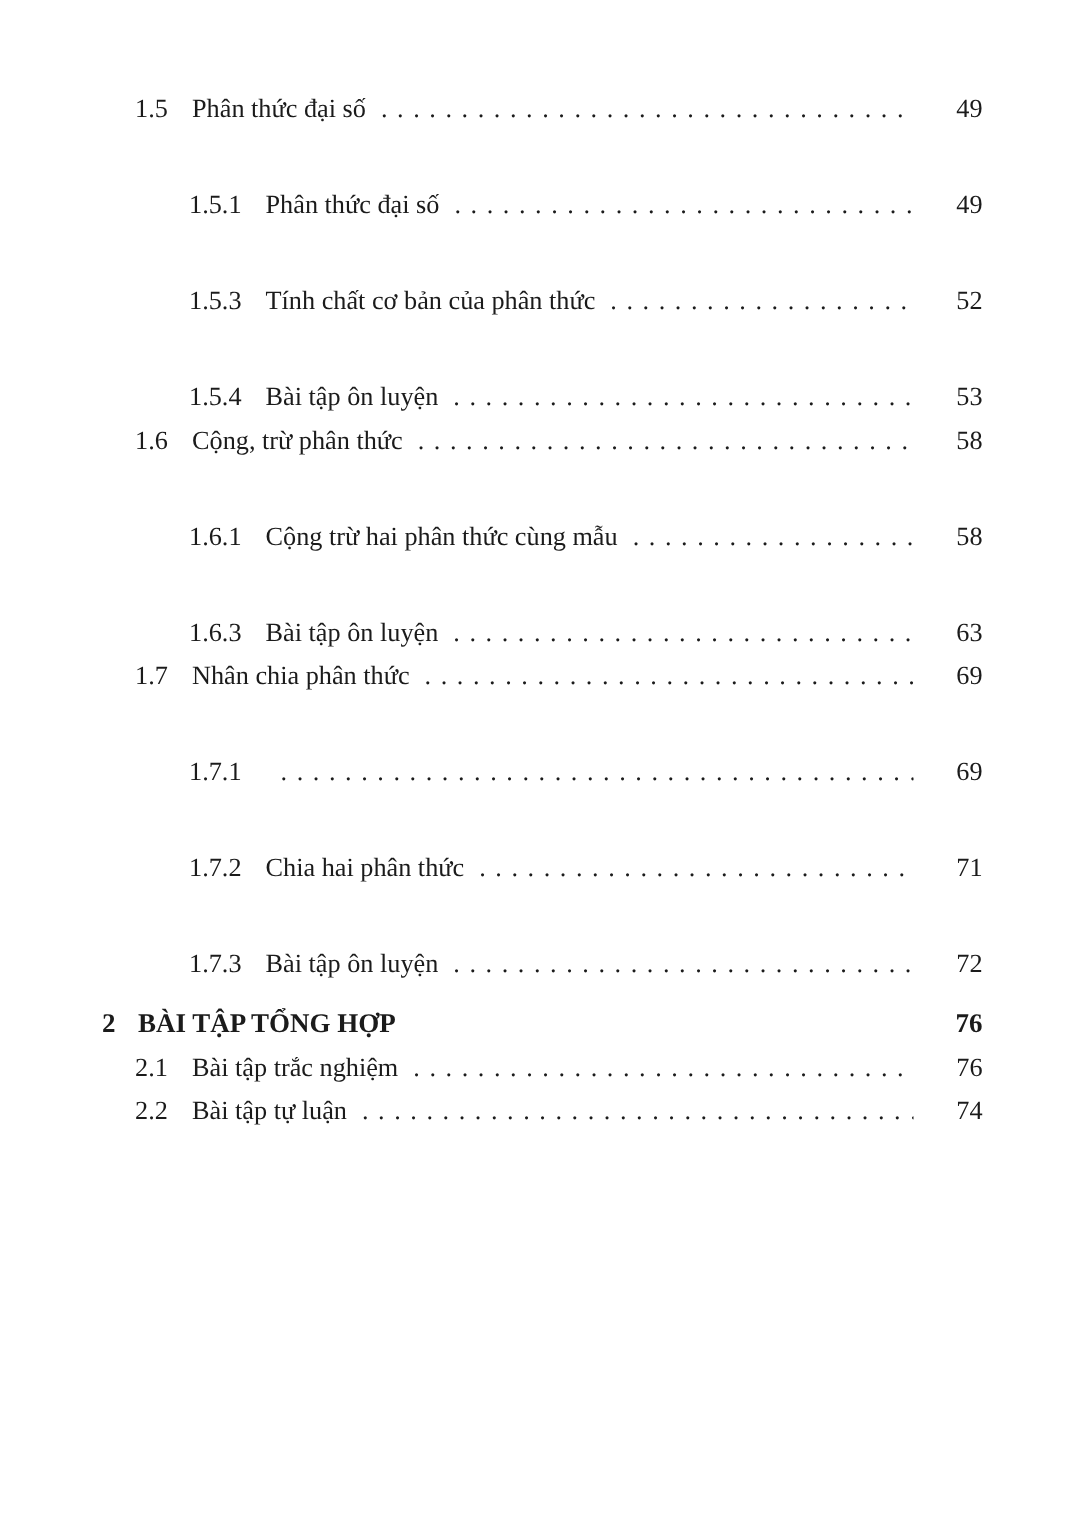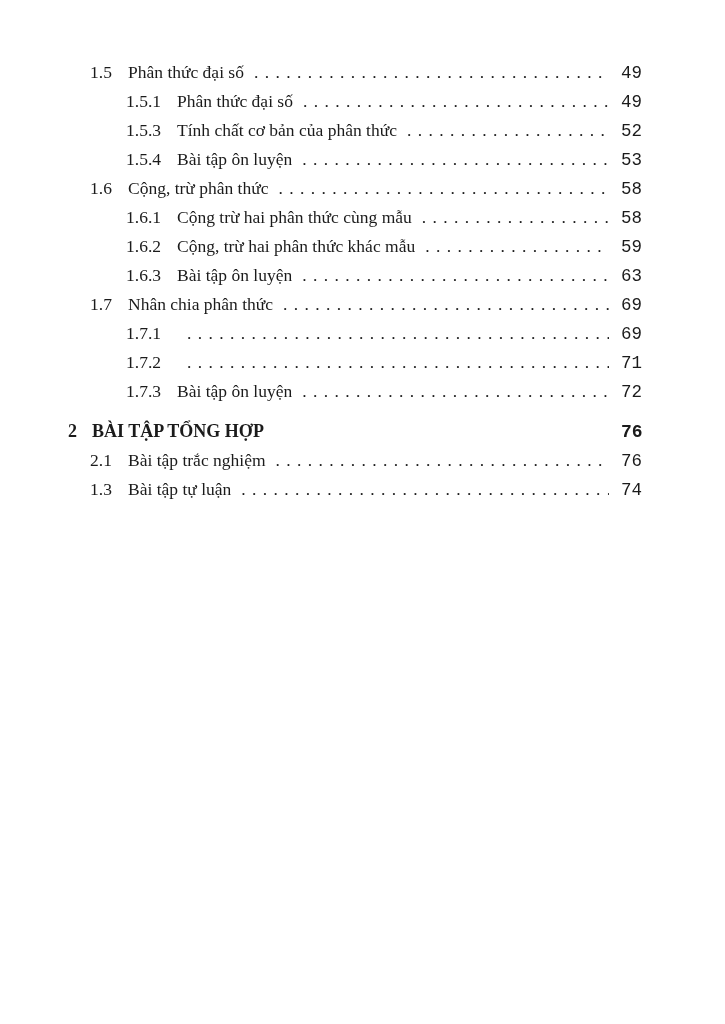--- a/index.html
+++ b/index.html
@@ -51,21 +51,21 @@
     margin-right: 12px;
     height: 29px;
   }
   .toc-row .dots::after {
     content: ". . . . . . . . . . . . . . . . . . . . . . . . . . . . . . . . . . . . . . . . . . . . . . . . . . . . . . . . . . . .";
     letter-spacing: 1px;
   }
   .toc-row .pagenum {
     flex: none;
     width: 34px;
-    font-family: Liberation Mono, monospace;
+    text-align: right;
   }
   
   .toc-row.chapter {
     font-weight: bold;
     font-size: 18px;
     margin-top: 11px;
   }
   .toc-row.chapter .num {
     width: 24px;
   }
@@ -75,20 +75,21 @@
   
   .toc-row.section {
     margin-left: 22px;
   }
   .toc-row.section .num {
     width: 38px;
   }
   
   .toc-row.subsection {
     margin-left: 58px;
+    margin-top: 35px;
   }
   .toc-row.subsection .num {
     width: 51px;
   }
 </style>
 </head>
 <body>
 
 <div class="toc-page">
   <div class="toc-list">
@@ -122,44 +123,39 @@
     <span class="dots"></span>
     <span class="pagenum">58</span>
   </div>
       <div class="toc-row subsection">
     <span class="num">1.6.1</span>
     <span class="title">Cộng trừ hai phân thức cùng mẫu</span>
     <span class="dots"></span>
     <span class="pagenum">58</span>
   </div>
       <div class="toc-row subsection">
-    <span class="num">1.6.2</span>
-    <span class="title">Cộng, trừ hai phân thức khác mẫu</span>
-    <span class="dots"></span>
-    <span class="pagenum">59</span>
-  </div>
-      <div class="toc-row subsection">
     <span class="num">1.6.3</span>
     <span class="title">Bài tập ôn luyện</span>
     <span class="dots"></span>
     <span class="pagenum">63</span>
   </div>
       <div class="toc-row section">
     <span class="num">1.7</span>
     <span class="title">Nhân chia phân thức</span>
     <span class="dots"></span>
     <span class="pagenum">69</span>
   </div>
       <div class="toc-row subsection">
     <span class="num">1.7.1</span>
     <span class="dots"></span>
     <span class="pagenum">69</span>
   </div>
       <div class="toc-row subsection">
     <span class="num">1.7.2</span>
+    <span class="title">Chia hai phân thức</span>
     <span class="dots"></span>
     <span class="pagenum">71</span>
   </div>
       <div class="toc-row subsection">
     <span class="num">1.7.3</span>
     <span class="title">Bài tập ôn luyện</span>
     <span class="dots"></span>
     <span class="pagenum">72</span>
   </div>
       <div class="toc-row chapter">
@@ -168,19 +164,19 @@
     <span class="dots"></span>
     <span class="pagenum">76</span>
   </div>
       <div class="toc-row section">
     <span class="num">2.1</span>
     <span class="title">Bài tập trắc nghiệm</span>
     <span class="dots"></span>
     <span class="pagenum">76</span>
   </div>
       <div class="toc-row section">
-    <span class="num">1.3</span>
+    <span class="num">2.2</span>
     <span class="title">Bài tập tự luận</span>
     <span class="dots"></span>
     <span class="pagenum">74</span>
   </div>
     </div>
 </div>
 
 </body></html>

